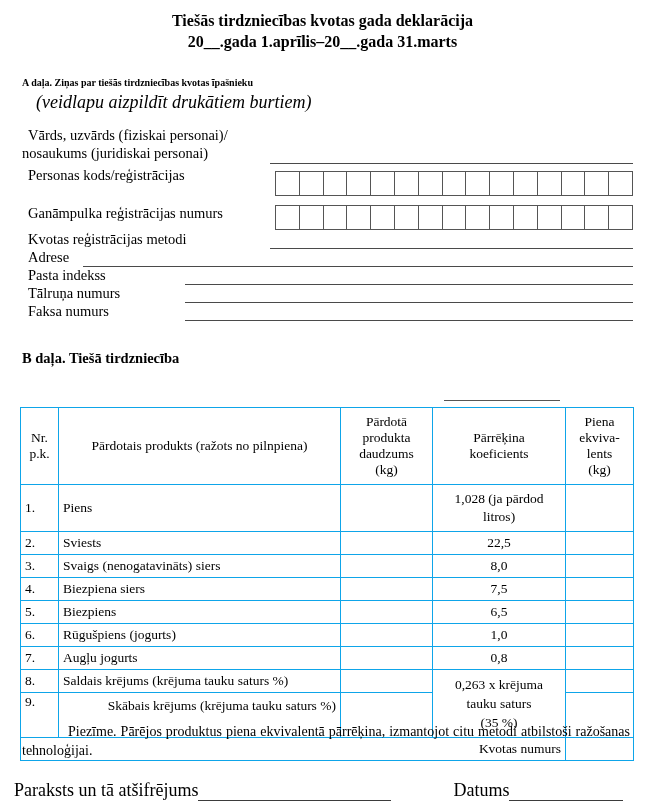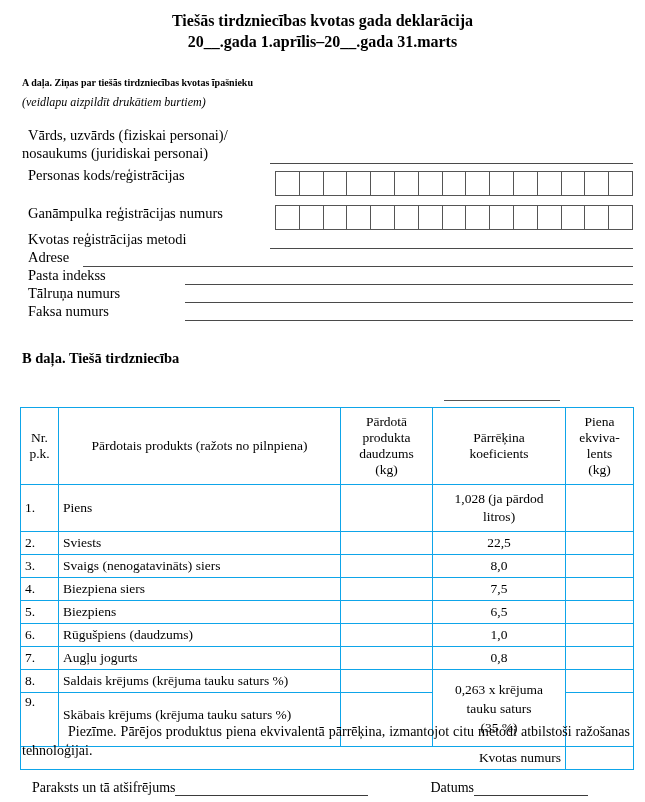--- a/index.html
+++ b/index.html
@@ -35,23 +35,23 @@
 
   
   .section-a-head {
     margin-top: 22px;
     margin-left: 22px;
     font-weight: bold;
     font-size: 10px;
     line-height: 18px;
   }
   .section-a-sub {
-    margin-left: 22px;
+    margin-left: 36px;
     font-style: italic;
-    font-size: 12px;
+    font-size: 18px;
     line-height: 18px;
     margin-top: 1px;
   }
 
   .fields {
     position: relative;
     margin-top: 16px;
     height: 200px;
   }
   .fld {
@@ -144,24 +144,24 @@
     left: 22px;
     top: 722px;
     width: 608px;
     font-size: 14px;
     line-height: 19px;
     text-align: justify;
     text-indent: 46px;
   }
   .sign-row {
     position: absolute;
-    left: 32px;
+    left: 14px;
     top: 780px;
     width: 612px;
-    font-size: 14px;
+    font-size: 18px;
     white-space: nowrap;
   }
   .sign-row .lbl { display: inline-block; }
   .sign-row .ln {
     display: inline-block;
     border-bottom: 1px solid #3b3b3b;
     vertical-align: bottom;
     height: 13px;
   }
   .ln-sign { width: 193px; }
@@ -317,21 +317,21 @@
       <tr>
         <td class="num rowcell">5.</td>
         <td class="c-left rowcell">Biezpiens</td>
         <td class="c-ctr rowcell"></td>
         <td class="c-ctr rowcell">6,5</td>
         <td class="c-ctr rowcell"></td>
       </tr>
 
       <tr>
         <td class="num rowcell">6.</td>
-        <td class="c-left rowcell">Rūgušpiens (daudzums)</td>
+        <td class="c-left rowcell">Rūgušpiens (jogurts)</td>
         <td class="c-ctr rowcell"></td>
         <td class="c-ctr rowcell">1,0</td>
         <td class="c-ctr rowcell"></td>
       </tr>
 
       <tr>
         <td class="num rowcell">7.</td>
         <td class="c-left rowcell">Augļu jogurts</td>
         <td class="c-ctr rowcell"></td>
         <td class="c-ctr rowcell">0,8</td>
@@ -345,21 +345,21 @@
         <td class="coef-krej" rowspan="2">
           <div>0,263 x krējuma</div>
           <div>tauku saturs</div>
           <div>(35 %)</div>
         </td>
         <td class="c-ctr rowcell"></td>
       </tr>
 
       <tr>
         <td class="num" style="height:38px; vertical-align:top; padding-top:1px;">9.</td>
-        <td class="c-left" style="height:38px; vertical-align:top; padding-top:14px;">Skābais krējums (krējuma tauku saturs %)</td>
+        <td class="c-left" style="height:38px; vertical-align:top; padding-top:5px;text-align:right;">Skābais krējums (krējuma tauku saturs %)</td>
         <td class="c-ctr" style="height:38px;"></td>
         <td class="c-ctr" style="height:38px;"></td>
       </tr>
 
       <tr>
         <td class="total" colspan="4">Kvotas numurs</td>
         <td class="c-ctr rowcell"></td>
       </tr>
     </tbody>
   </table>

